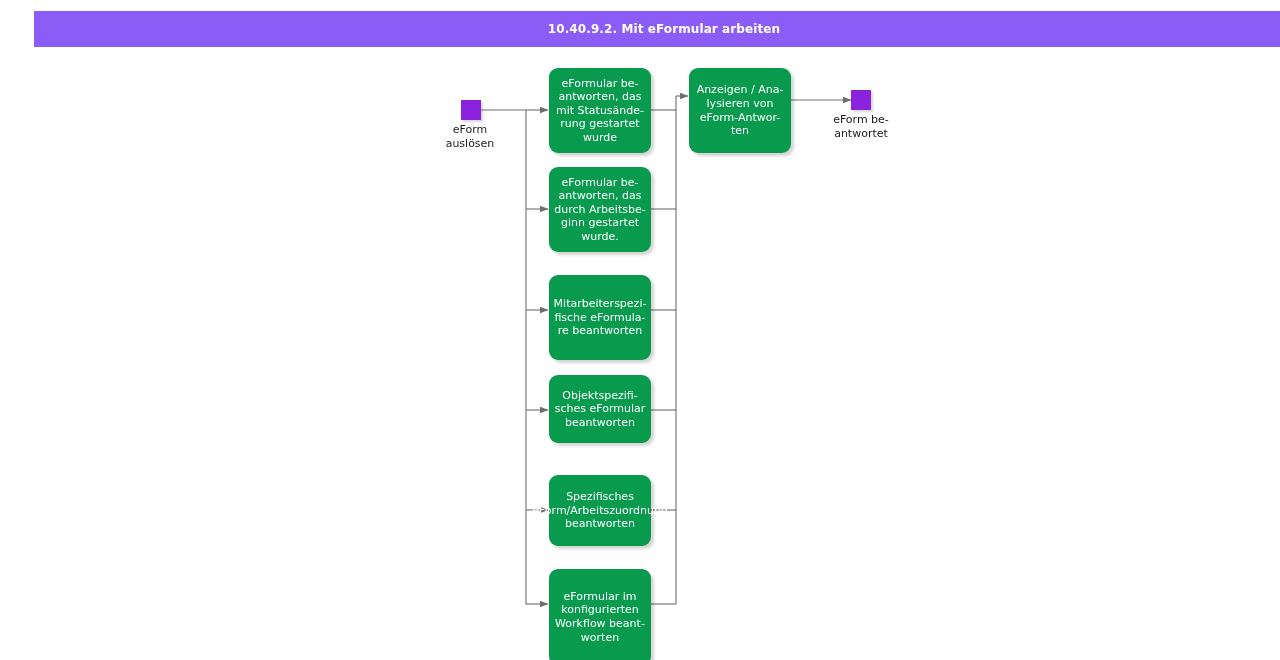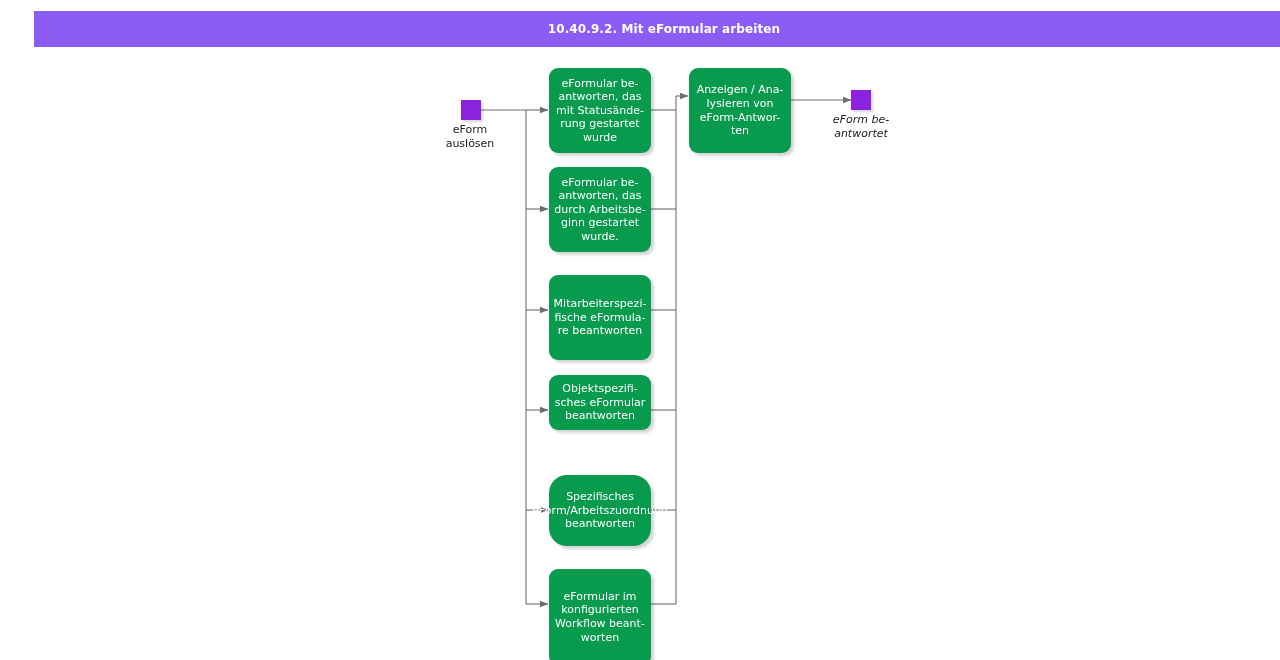--- a/index.html
+++ b/index.html
@@ -163,43 +163,43 @@
 ginn gestartet
 wurde.</span>
   </div>
 
   <div class="activity-box" style="left:549px; top:275px; width:102px; height:85px;">
     <span class="activity-label">Mitarbeiterspezi-
 fische eFormula-
 re beantworten</span>
   </div>
 
-  <div class="activity-box" style="left:549px; top:375px; width:102px; height:55px;">
+  <div class="activity-box" style="left:549px; top:375px; width:102px; height:68px;">
     <span class="activity-label">Objektspezifi-
 sches eFormular
 beantworten</span>
   </div>
 
-  <div class="activity-box" style="left:549px; top:475px; width:102px; height:71px;border-radius:18px;">
+  <div class="activity-box" style="left:549px; top:475px; width:102px; height:71px;">
     <span class="activity-label overflow">Spezifisches
 eForm/Arbeitszuordnung
 beantworten</span>
   </div>
 
   <div class="activity-box" style="left:549px; top:569px; width:102px; height:96px;">
     <span class="activity-label">eFormular im
 konfigurierten
 Workflow beant-
 worten</span>
   </div>
 
   <div class="activity-box" style="left:689px; top:68px; width:102px; height:85px;">
     <span class="activity-label">Anzeigen / Ana-
 lysieren von
 eForm-Antwor-
 ten</span>
   </div>
 
   <div class="terminal-node" style="left:851px; top:90px;"></div>
-  <div class="terminal-label" style="left:791px; top:113px;font-style:italic;">eForm be-
+  <div class="terminal-label" style="left:791px; top:113px;">eForm be-
 antwortet</div>
 
 </div>
 
 </body></html>

